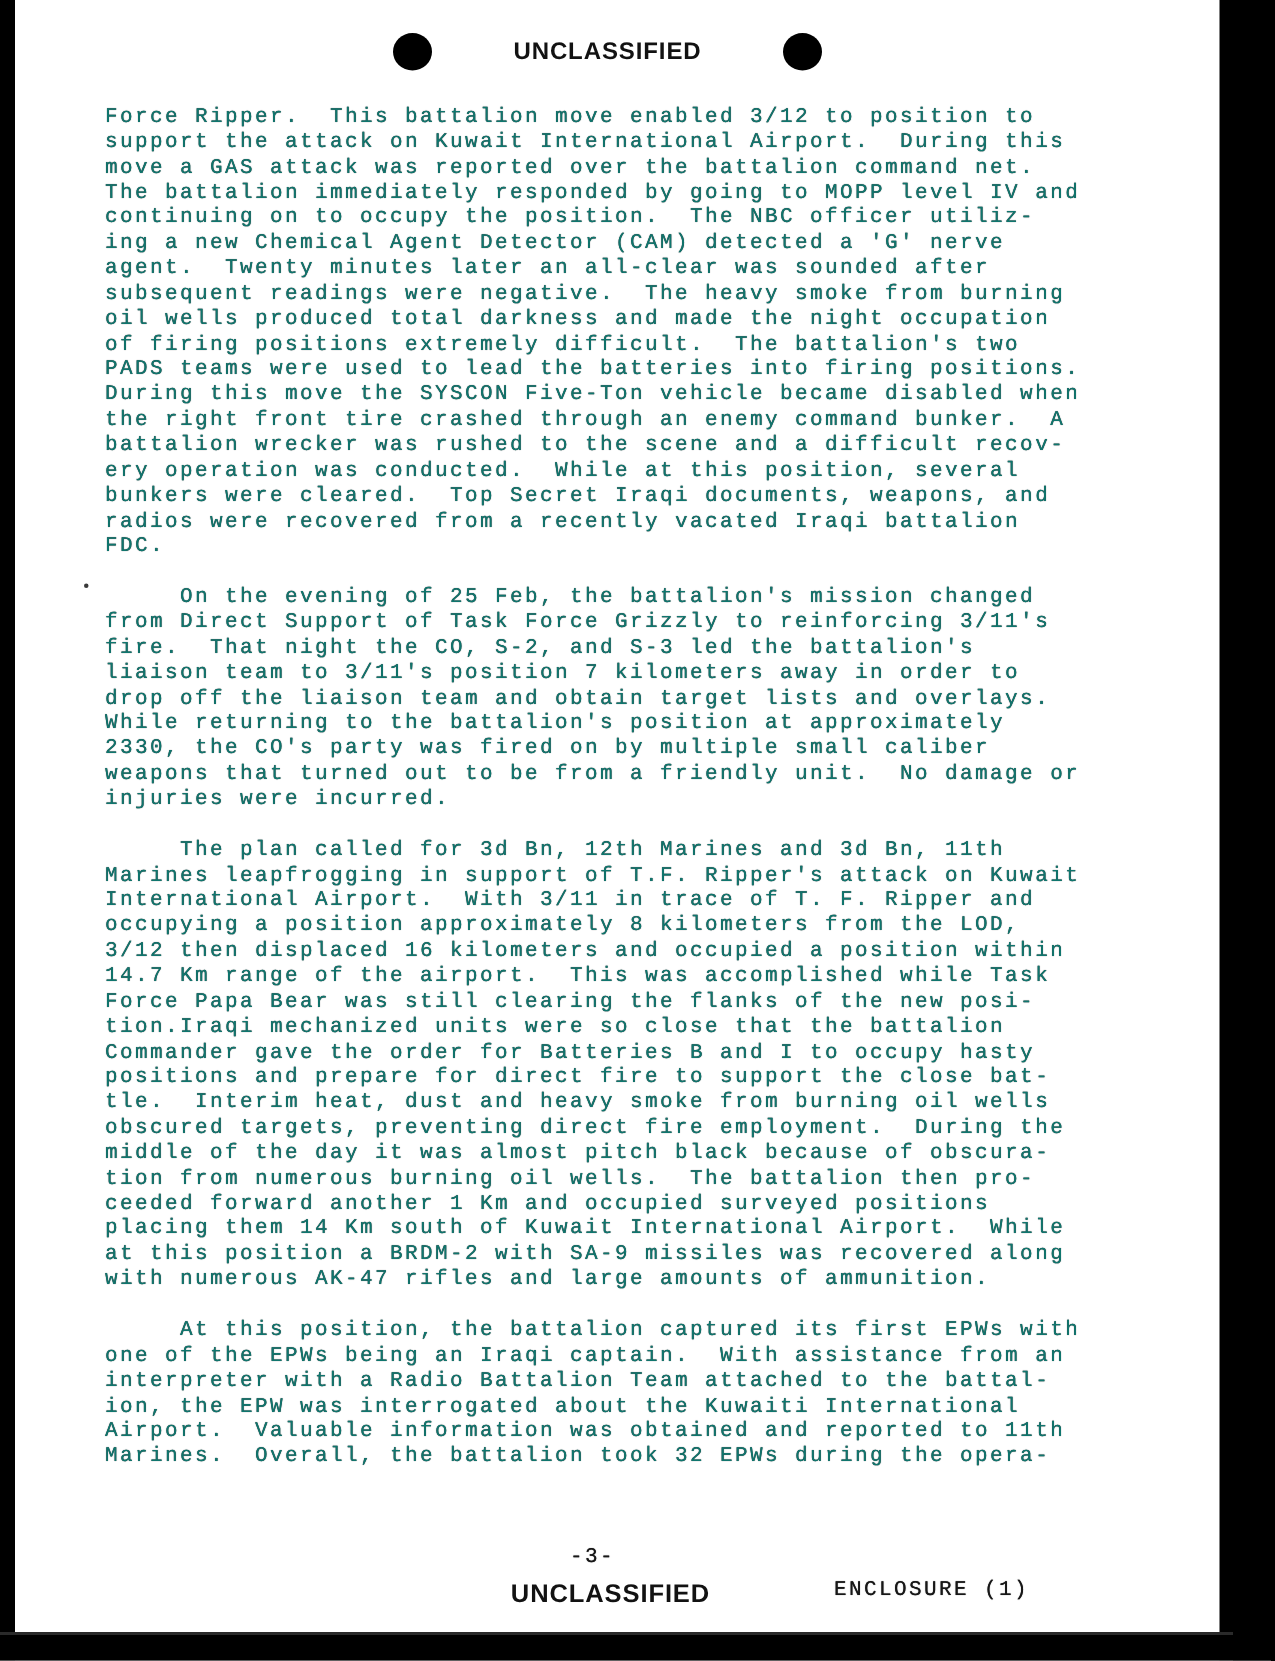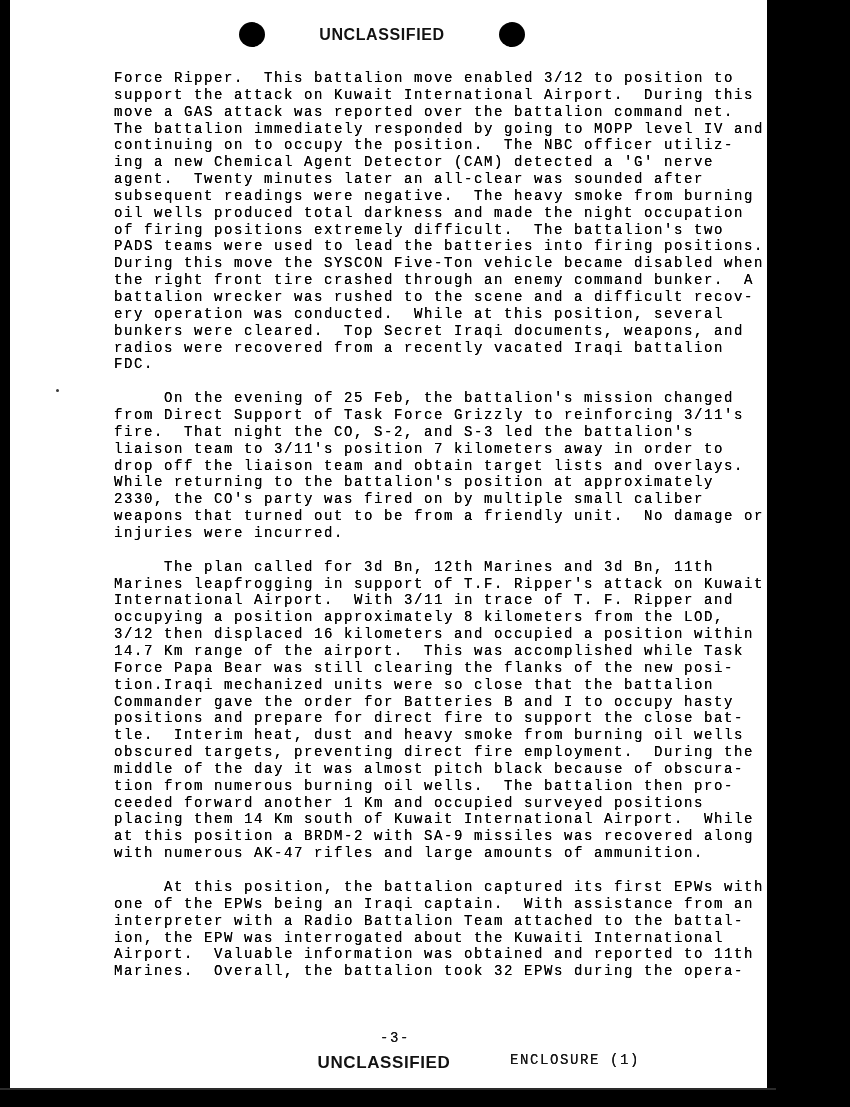--- a/index.html
+++ b/index.html
@@ -3,20 +3,21 @@
 <meta charset="utf-8">
 <style>
   html, body { margin: 0; padding: 0; background: #000; }
   .page {
     position: relative;
     width: 776px;
     height: 1107px;
     background: #ffffff;
     overflow: hidden;
     font-family: "Liberation Mono", "DejaVu Sans Mono", monospace;
+    padding-left: 46px;
   }
   
   .scan-edge { position: absolute; background: #000; z-index: 5; }
   .edge-left   { left: 0; top: 0; width: 10px; height: 1107px; }
   .edge-right  { right: 0; top: 0; width: 9px; height: 1107px; }
   .edge-bottom { left: 0; bottom: 0; width: 100%; height: 17px; border-top: 2px solid #2a2a2a; }
 
   
   .doc-header {
     position: absolute;
@@ -35,26 +36,25 @@
     font-weight: bold;
     font-size: 16px;
     letter-spacing: 0.6px;
     color: #121212;
   }
 
   
   .doc-body {
     position: absolute;
     top: 70px; left: 70px; width: 662px;
-    color: #000000;
+    color: #0f766e;
     font-size: 14px;
     letter-spacing: 1.6px;
     line-height: 16.85px;
     text-shadow: 0 0 0.5px #171717;
-    margin-left: 44px;
   }
   .paragraph {
     margin: 0 0 17px 0;
     white-space: pre;
   }
 
   
   .footer-enclosure {
     position: absolute;
     top: 1052px; right: 136px;

